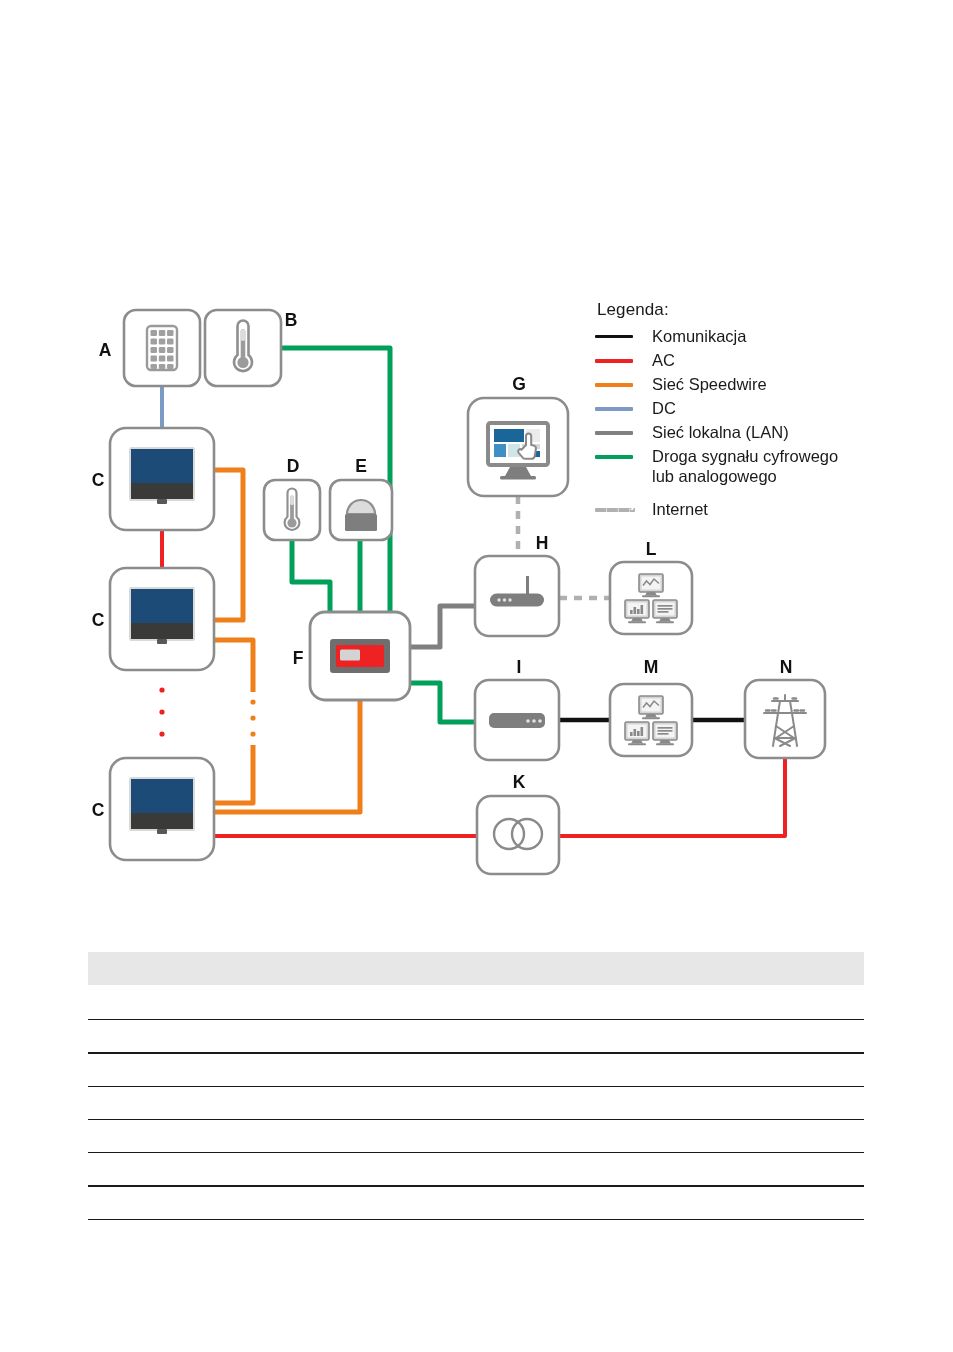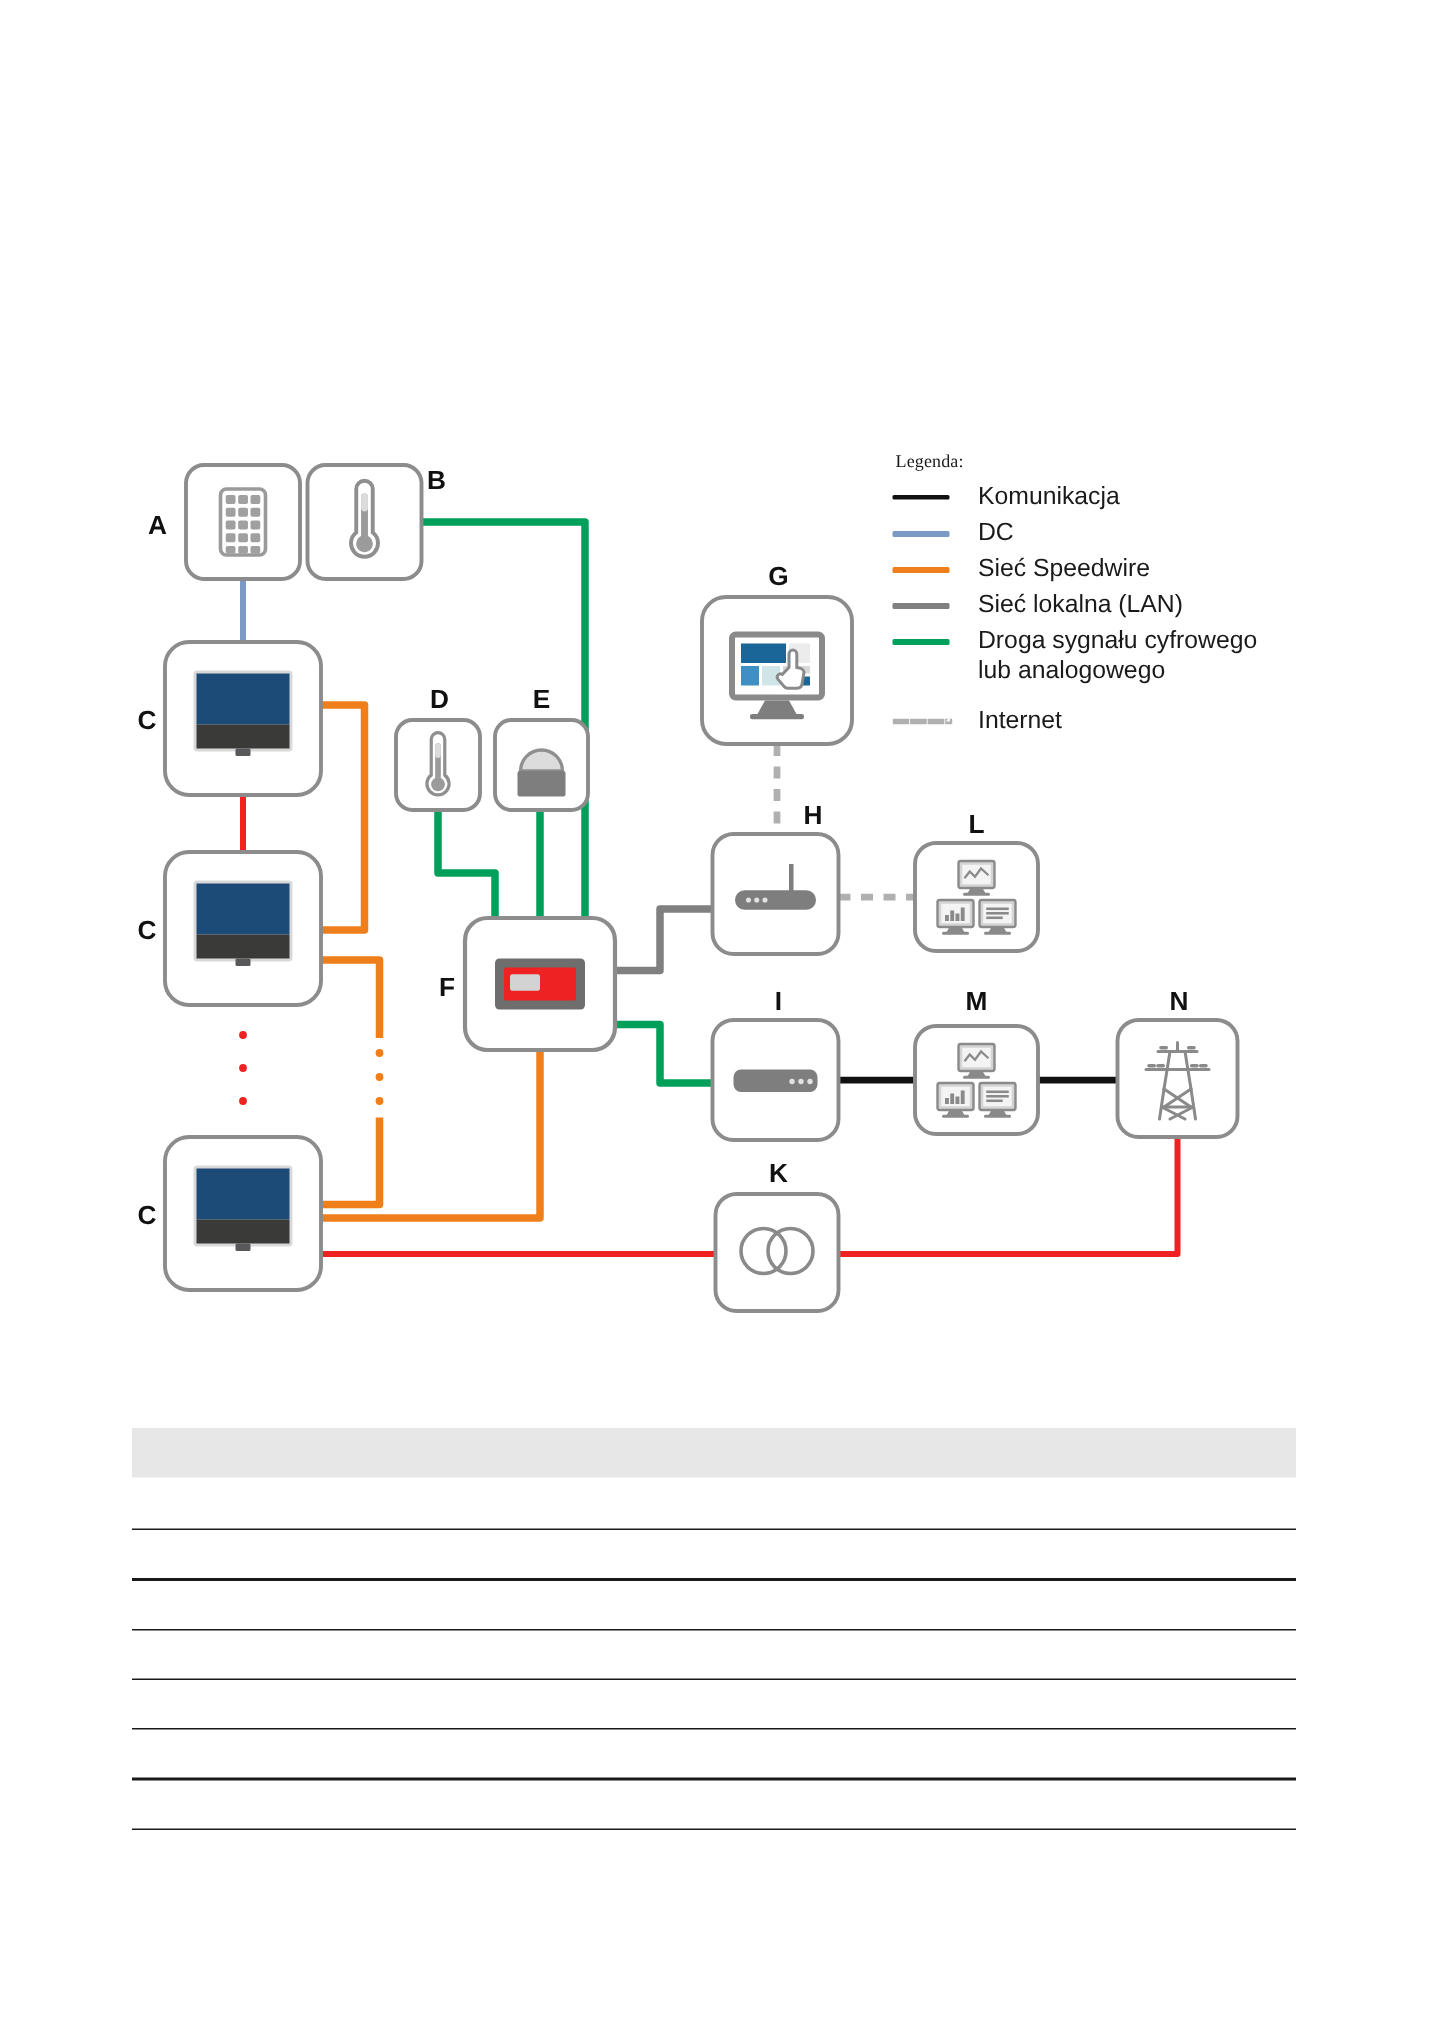--- a/index.html
+++ b/index.html
@@ -6,21 +6,21 @@
   body {
     width:953px; height:1352px; position:relative; overflow:hidden;
     font-family:"Liberation Sans", sans-serif; color:#1a1a1a;
   }
   #diagram-wrap { position:absolute; left:0; top:0; width:953px; height:900px; }
   svg#diagram { position:absolute; left:0; top:0; }
 
   
   #legend { position:absolute; left:595px; top:300px; width:300px; }
   #legend .leg-title {
-    font-size:12px; color:#1a1a1a; margin:0 0 5px 2px; letter-spacing:.1px;font-family:Liberation Serif, serif;
+    font-size:17px; color:#1a1a1a; margin:0 0 5px 2px; letter-spacing:.1px;
   }
   #legend .leg-row { display:flex; align-items:flex-start; margin-bottom:1px; min-height:23px;gap:12px; }
   #legend .swatch-cell { width:45px; flex:0 0 45px; padding-top:10px; }
   #legend .swatch { display:block; width:38px; height:4px; border-radius:1px; }
   #legend .swatch.thin { height:3px; }
   #legend .swatch.dashed {
     height:0; border-top:4px dashed #b0b0b0; width:40px; background:none;
   }
   #legend .leg-label { font-size:16.5px; line-height:20px; color:#1a1a1a; padding-top:1px; }
   #legend .leg-row.tall { min-height:44px; }
@@ -360,33 +360,39 @@
 <div id="legend">
   <div class="leg-title">Legenda:</div>
 
   <div class="leg-row">
     <div class="swatch-cell">
       <span class="swatch thin" style="background:#111111"></span>
     </div>
     <div class="leg-label">Komunikacja</div>
   </div>
 
-
   <div class="leg-row">
     <div class="swatch-cell">
+      <span class="swatch" style="background:#ee2222"></span>
+    </div>
+    <div class="leg-label">AC</div>
+  </div>
+
+  <div class="leg-row">
+    <div class="swatch-cell">
+      <span class="swatch" style="background:#ef7f1a"></span>
+    </div>
+    <div class="leg-label">Sieć Speedwire</div>
+  </div>
+
+  <div class="leg-row">
+    <div class="swatch-cell">
       <span class="swatch" style="background:#7b9bc6"></span>
     </div>
     <div class="leg-label">DC</div>
-  </div>
-
-  <div class="leg-row">
-    <div class="swatch-cell">
-      <span class="swatch" style="background:#ef7f1a"></span>
-    </div>
-    <div class="leg-label">Sieć Speedwire</div>
   </div>
 
   <div class="leg-row">
     <div class="swatch-cell">
       <span class="swatch" style="background:#808080"></span>
     </div>
     <div class="leg-label">Sieć lokalna (LAN)</div>
   </div>
 
   <div class="leg-row tall">

